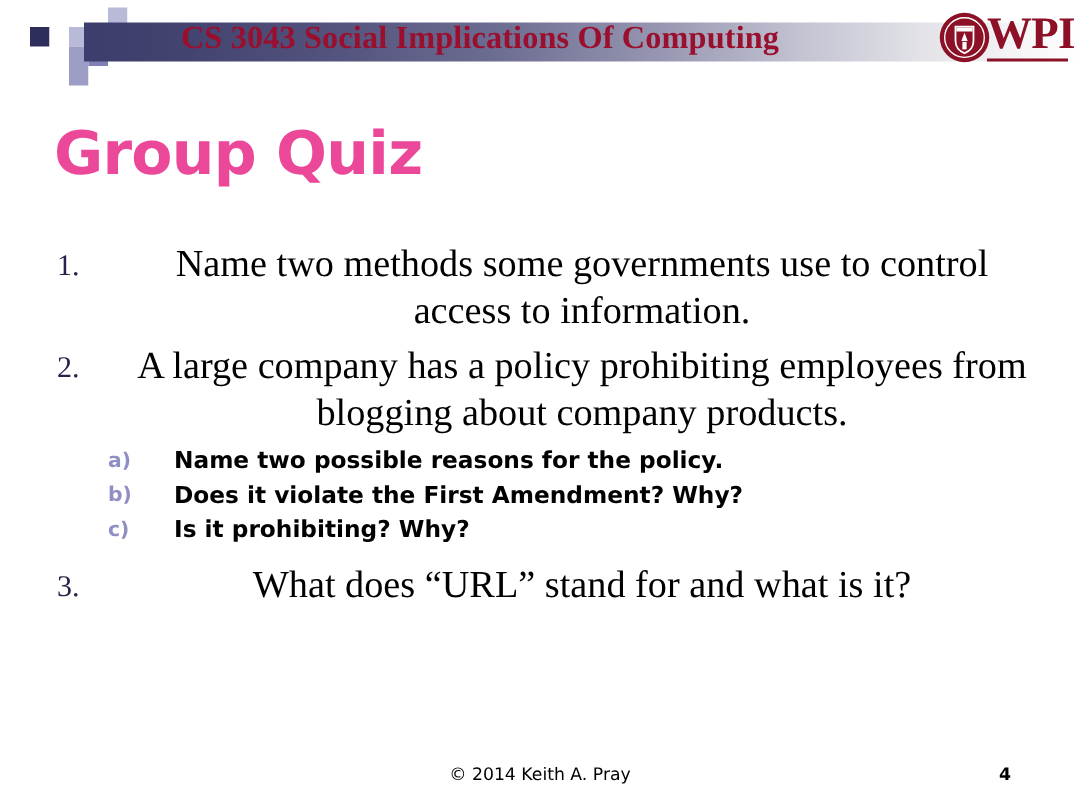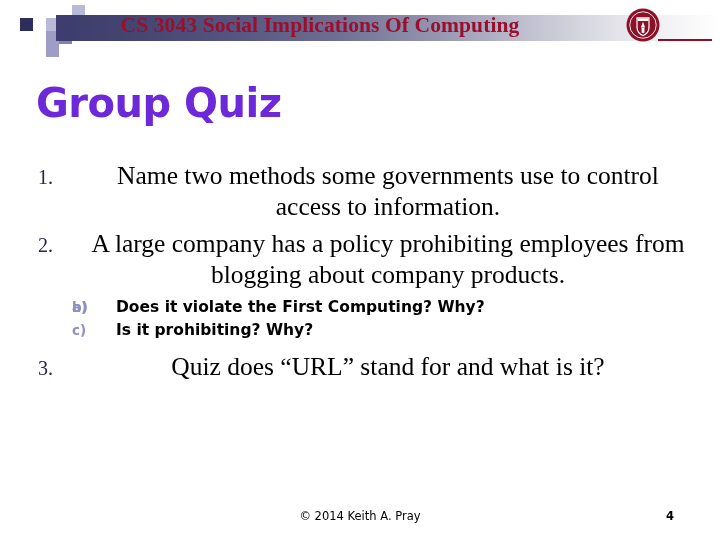--- a/index.html
+++ b/index.html
@@ -113,21 +113,21 @@
 
   
   .slide-title {
     position: absolute;
     left: 36px;
     top: 80px;
     font-family: "DejaVu Sans", sans-serif;
     font-weight: bold;
     font-size: 40px;
     line-height: 46px;
-    color: #6d28d9;
+    color: #ec4899;
     letter-spacing: -0.5px;
   }
 
   
   .body {
     position: absolute;
     left: 34px;
     top: 160px;
     width: 660px;
   }
@@ -247,43 +247,44 @@
       <svg class="wpi-seal" viewBox="0 0 34 34">
         <circle cx="17" cy="17" r="16.5" fill="#8c1126"></circle>
         <circle cx="17" cy="17" r="13.2" fill="none" stroke="#ffffff" stroke-width="0.9"></circle>
         <circle cx="17" cy="17" r="12.2" fill="#8c1126"></circle>
         <path d="M10.4 9.2 H23.6 V19.2 Q23.6 25.4 17 28.2 Q10.4 25.4 10.4 19.2 Z" fill="#ffffff"></path>
         <path d="M11.6 10.4 H22.4 V19.1 Q22.4 24.5 17 26.9 Q11.6 24.5 11.6 19.1 Z" fill="#8c1126"></path>
         <path d="M11.6 10.4 H22.4 V13.0 H11.6 Z" fill="#ffffff"></path>
         <path d="M17 13.8 L19.1 19.4 H14.9 Z" fill="#ffffff"></path>
         <rect x="15.6" y="19.9" width="2.8" height="5.0" fill="#ffffff"></rect>
       </svg>
+      <div class="wpi-mark">WPI</div>
       <div class="wpi-rule"></div>
     </div>
   </div>
 
   <div class="slide-title">Group Quiz</div>
 
   <div class="body" id="body-list">
       <div class="lvl1">
         <span class="marker">1.</span>
         <span class="txt">Name two methods some governments use to control access to information.</span>
       </div>
       <div class="lvl1">
         <span class="marker">2.</span>
         <span class="txt">A large company has a policy prohibiting employees from blogging about company products.</span>
       </div>
       <div class="sublist">
-        <div class="lvl2"><span class="marker" style="color: rgb(143, 143, 196);">a)</span></div>
-        <div class="lvl2"><span class="marker" style="color: rgb(143, 143, 196);">b)</span><span>Does it violate the First Computing? Why?</span></div>
+        <div class="lvl2"><span class="marker" style="color: rgb(143, 143, 196);">a)</span><span>Name two possible reasons for the policy.</span></div>
+        <div class="lvl2"><span class="marker" style="color: rgb(143, 143, 196);">b)</span><span>Does it violate the First Amendment? Why?</span></div>
         <div class="lvl2"><span class="marker" style="color: rgb(143, 143, 196);">c)</span><span>Is it prohibiting? Why?</span></div>
       </div>
       <div class="lvl1 gap-before-3">
         <span class="marker">3.</span>
-        <span class="txt">Quiz does “URL” stand for and what is it?</span>
+        <span class="txt">What does “URL” stand for and what is it?</span>
       </div>
     </div>
 
   <div class="footer">
     <div class="footer-date">3/31/14</div>
     <div class="footer-copy">© 2014 Keith A. Pray</div>
     <div class="footer-page">4</div>
   </div>
 
 </div>

